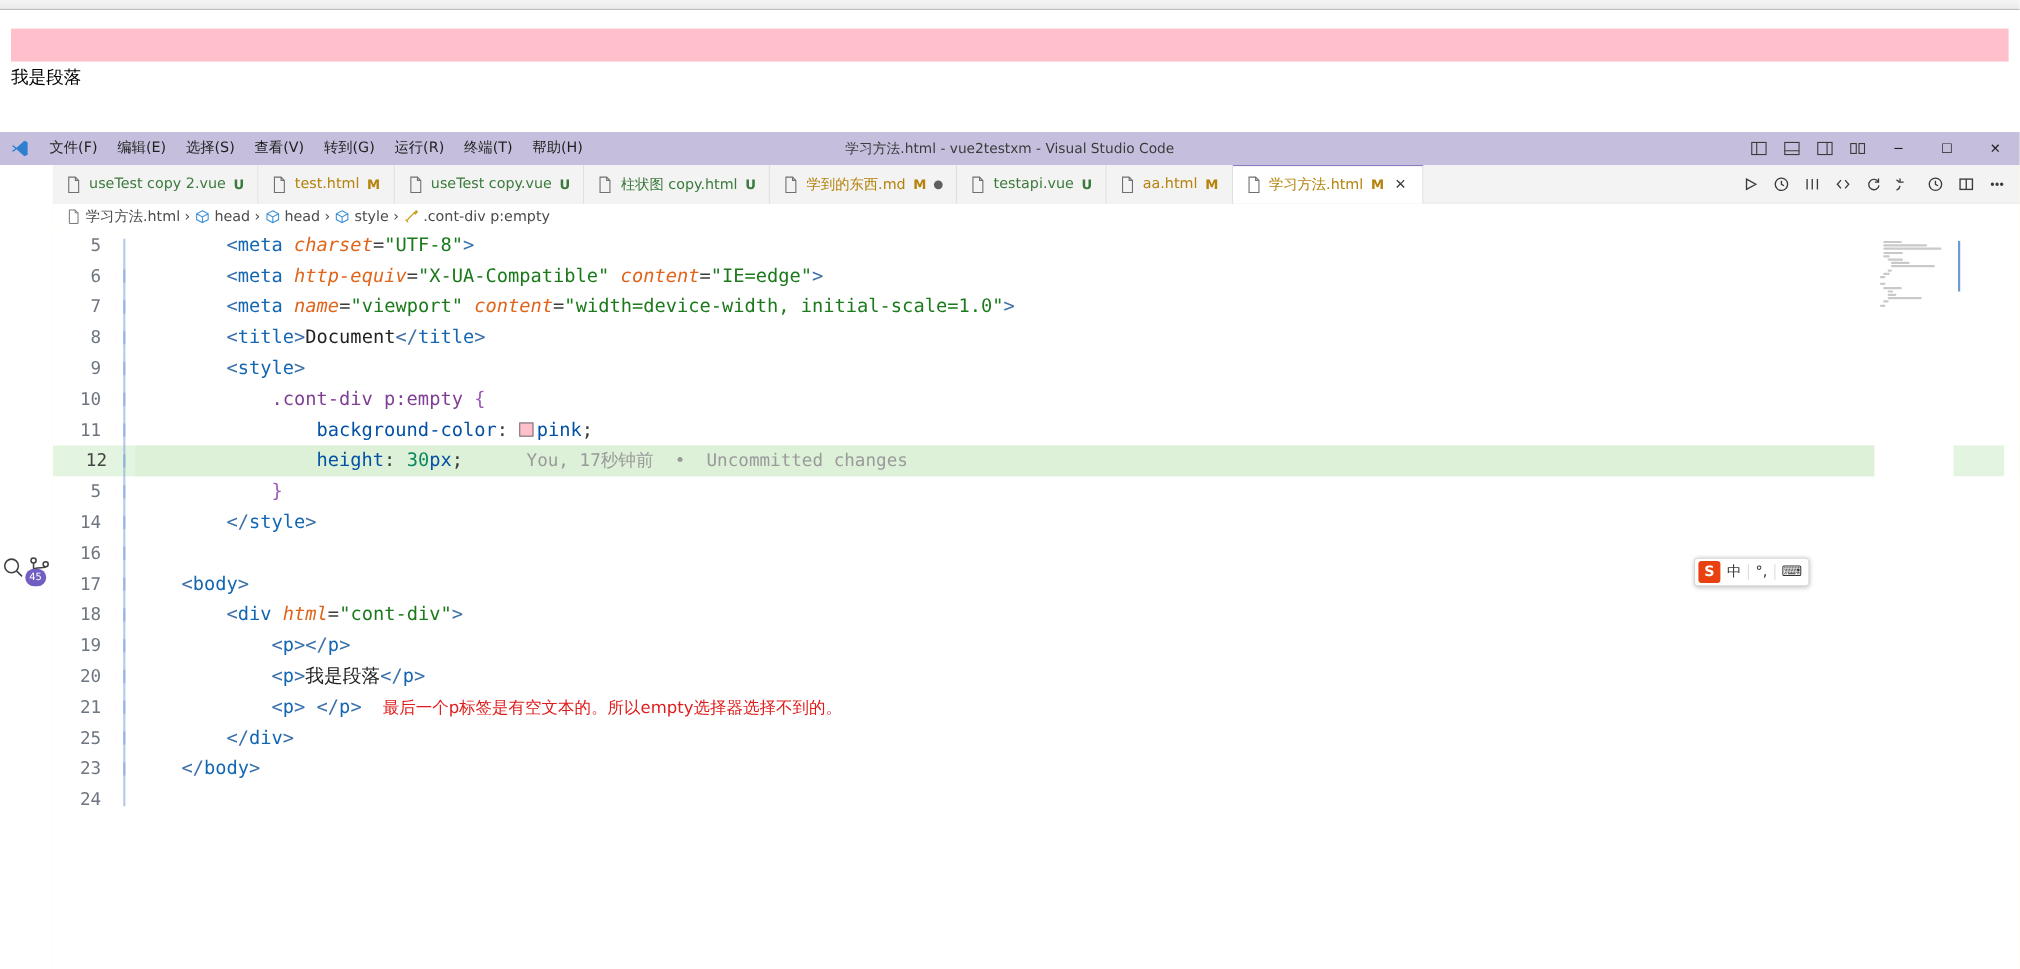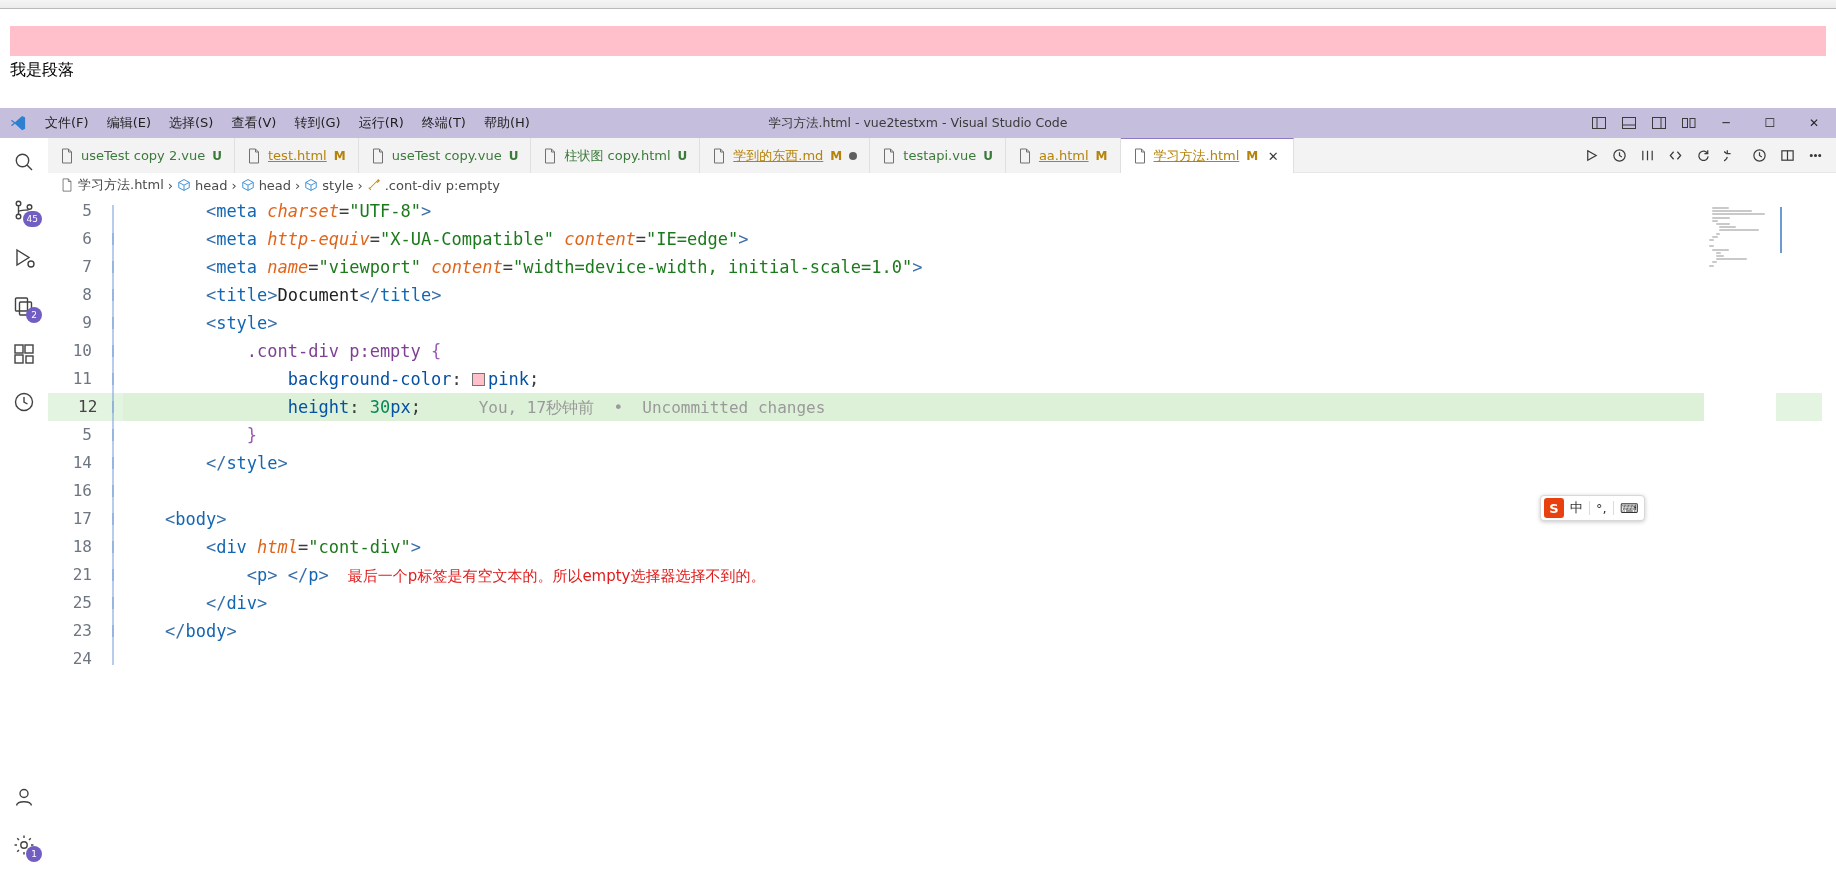--- a/index.html
+++ b/index.html
@@ -13,21 +13,21 @@
 
   
   #preview { position:absolute; left:0; top:0; width:1836px; height:120px; background:#fff; }
   #preview .top-edge { position:absolute; left:0; top:0; width:100%; height:9px;
       background:linear-gradient(#f4f4f4,#ececec); border-bottom:1px solid #b9b9b9; }
   #preview .pink-bar { position:absolute; left:10px; top:26px; width:1816px; height:30px; background:#ffc0cb; }
   #preview .para { position:absolute; left:10px; top:60px; font-size:16px; color:#000;
       font-family:"DejaVu Sans","Liberation Sans",sans-serif; }
 
   
-  #vscode { position:absolute; left:0; top:108px; width:1836px; height:761px;
+  #vscode { position:absolute; left:0; top:120px; width:1836px; height:761px;
       background:#ffffff; font-size:13px; color:#3b3b3b; }
 
   
   .titlebar { position:relative; height:30px; background:#c5bfdd; display:flex;
       align-items:center; }
   .vs-logo { width:36px; height:30px; display:flex; align-items:center; justify-content:center; }
   .vs-logo svg { width:18px; height:18px; }
   .menu { display:flex; align-items:center; height:30px; }
   .menu-item { padding:0 9px; height:30px; line-height:30px; font-size:13px; color:#1f1f1f;
       font-family:"DejaVu Sans","Liberation Sans",sans-serif; white-space:nowrap; cursor:default; }
@@ -37,42 +37,42 @@
   .title-right { position:absolute; right:0; top:0; height:30px; display:flex; align-items:center; }
   .layout-ico { width:30px; height:30px; display:flex; align-items:center; justify-content:center; }
   .layout-ico svg { width:16px; height:16px; }
   .win-btn { width:44px; height:30px; display:flex; align-items:center; justify-content:center;
       font-size:12px; color:#1f1f1f; font-family:"DejaVu Sans",sans-serif; }
 
   
   .vs-body { display:flex; height:731px; }
 
   .activitybar { width:48px; background:#ffffff; position:relative;
-      display:flex; flex-direction:column; align-items:center; }
+      display:flex; align-items:center; }
   .act-ico { width:48px; height:48px; display:flex; align-items:center; justify-content:center;
       position:relative; color:#616161; }
   .act-ico svg { width:24px; height:24px; stroke:#424242; fill:none; stroke-width:1.4; }
   .act-badge { position:absolute; right:6px; bottom:7px; min-width:16px; height:16px; padding:0 4px;
       border-radius:8px; background:#725ec2; color:#fff; font-size:9px; line-height:16px;
       text-align:center; font-family:"DejaVu Sans",sans-serif; }
   .act-spacer { flex:1; }
 
   .editor-area { flex:1; position:relative; background:#fef9c3; min-width:0; }
 
   
   .tabbar { height:35px; background:#f3f3f3; display:flex; align-items:stretch;
       border-bottom:1px solid #e7e7e7; position:relative; }
   .tab { display:flex; align-items:center; gap:7px; padding:0 12px; height:35px;
       border-right:1px solid #e0e0e0; font-size:13px; white-space:nowrap;
       font-family:"DejaVu Sans","Liberation Sans",sans-serif; background:#f3f3f3; color:#6b7a3c; }
   .tab.active { background:#ffffff; border-top:1px solid #8e7cc3; }
   .file-ico { width:14px; height:16px; flex:0 0 auto; }
   .file-ico svg { width:14px; height:16px; }
   .tab-label.green { color:#3b7a3b; }
-  .tab-label.orange { color:#b5820a;text-decoration:underline; }
+  .tab-label.orange { color:#b5820a; }
   .tab-badge { font-size:12px; font-weight:600; }
   .tab-badge.u { color:#3b7a3b; }
   .tab-badge.m { color:#b5820a; }
   .tab-dot { width:8px; height:8px; border-radius:50%; background:#5f5f5f; }
   .tab-close { width:16px; height:16px; display:flex; align-items:center; justify-content:center;
       color:#3b3b3b; font-size:13px; }
   .tabbar-actions { margin-left:auto; display:flex; align-items:center; padding-right:8px; gap:2px; }
   .tb-act { width:26px; height:35px; display:flex; align-items:center; justify-content:center;
       color:#3b3b3b; }
   .tb-act svg { width:15px; height:15px; fill:none; stroke:#3b3b3b; stroke-width:1.3; }
@@ -495,20 +495,34 @@
               <span class="ctext"><span class="t-punc">    </span><span class="t-br">&lt;</span><span class="t-tag">body</span><span class="t-br">&gt;</span></span>
             </div>
             <div class="line">
               <span class="ln">18</span>
               <span class="guide">
                 <i></i>
               </span>
               <span class="ctext"><span class="t-punc">        </span><span class="t-br">&lt;</span><span class="t-tag">div</span><span class="t-punc"> </span><span class="t-attr">html</span><span class="t-punc">=</span><span class="t-str">"cont-div"</span><span class="t-br">&gt;</span></span>
             </div>
             <div class="line">
+              <span class="ln">19</span>
+              <span class="guide">
+                <i></i>
+              </span>
+              <span class="ctext"><span class="t-punc">            </span><span class="t-br">&lt;</span><span class="t-tag">p</span><span class="t-br">&gt;&lt;/</span><span class="t-tag">p</span><span class="t-br">&gt;</span></span>
+            </div>
+            <div class="line">
+              <span class="ln">20</span>
+              <span class="guide">
+                <i></i>
+              </span>
+              <span class="ctext"><span class="t-punc">            </span><span class="t-br">&lt;</span><span class="t-tag">p</span><span class="t-br">&gt;</span><span class="t-txt">我是段落</span><span class="t-br">&lt;/</span><span class="t-tag">p</span><span class="t-br">&gt;</span></span>
+            </div>
+            <div class="line">
               <span class="ln">21</span>
               <span class="guide">
                 <i></i>
               </span>
               <span class="ctext"><span class="t-punc">            </span><span class="t-br">&lt;</span><span class="t-tag">p</span><span class="t-br">&gt; &lt;/</span><span class="t-tag">p</span><span class="t-br">&gt;</span><span class="t-note">    最后一个p标签是有空文本的。所以empty选择器选择不到的。</span></span>
             </div>
             <div class="line">
               <span class="ln">25</span>
               <span class="guide">
                 <i></i>

